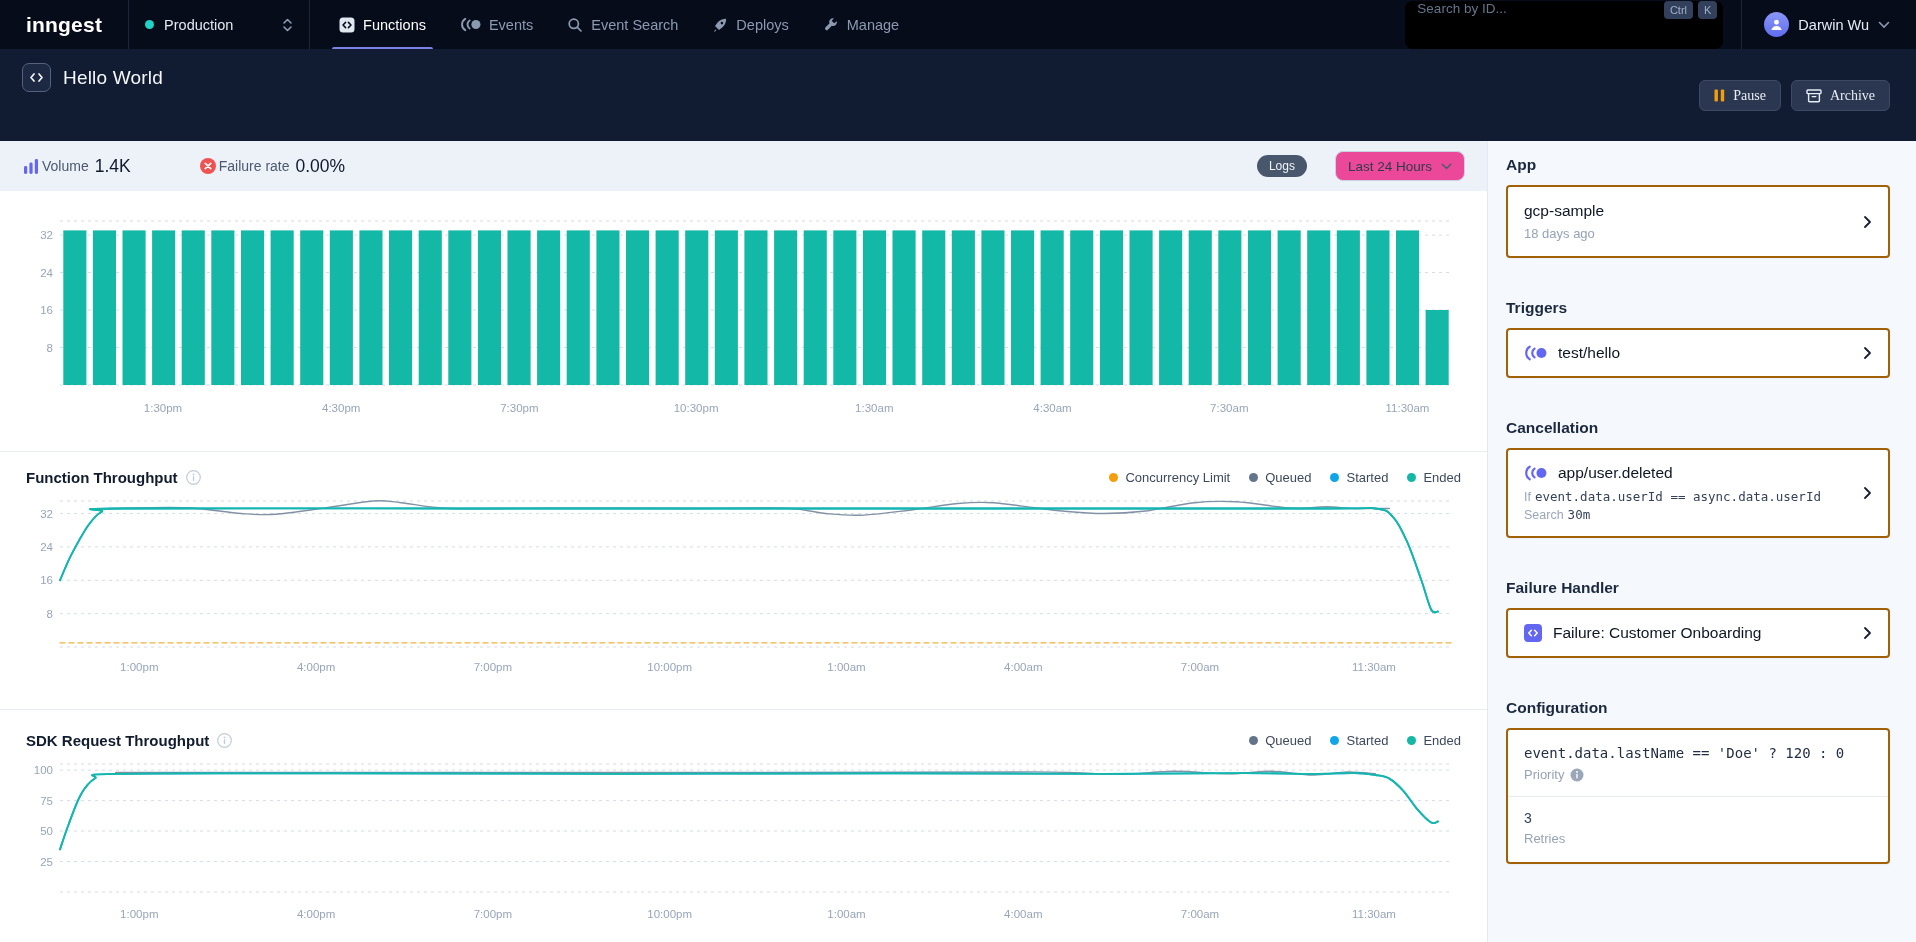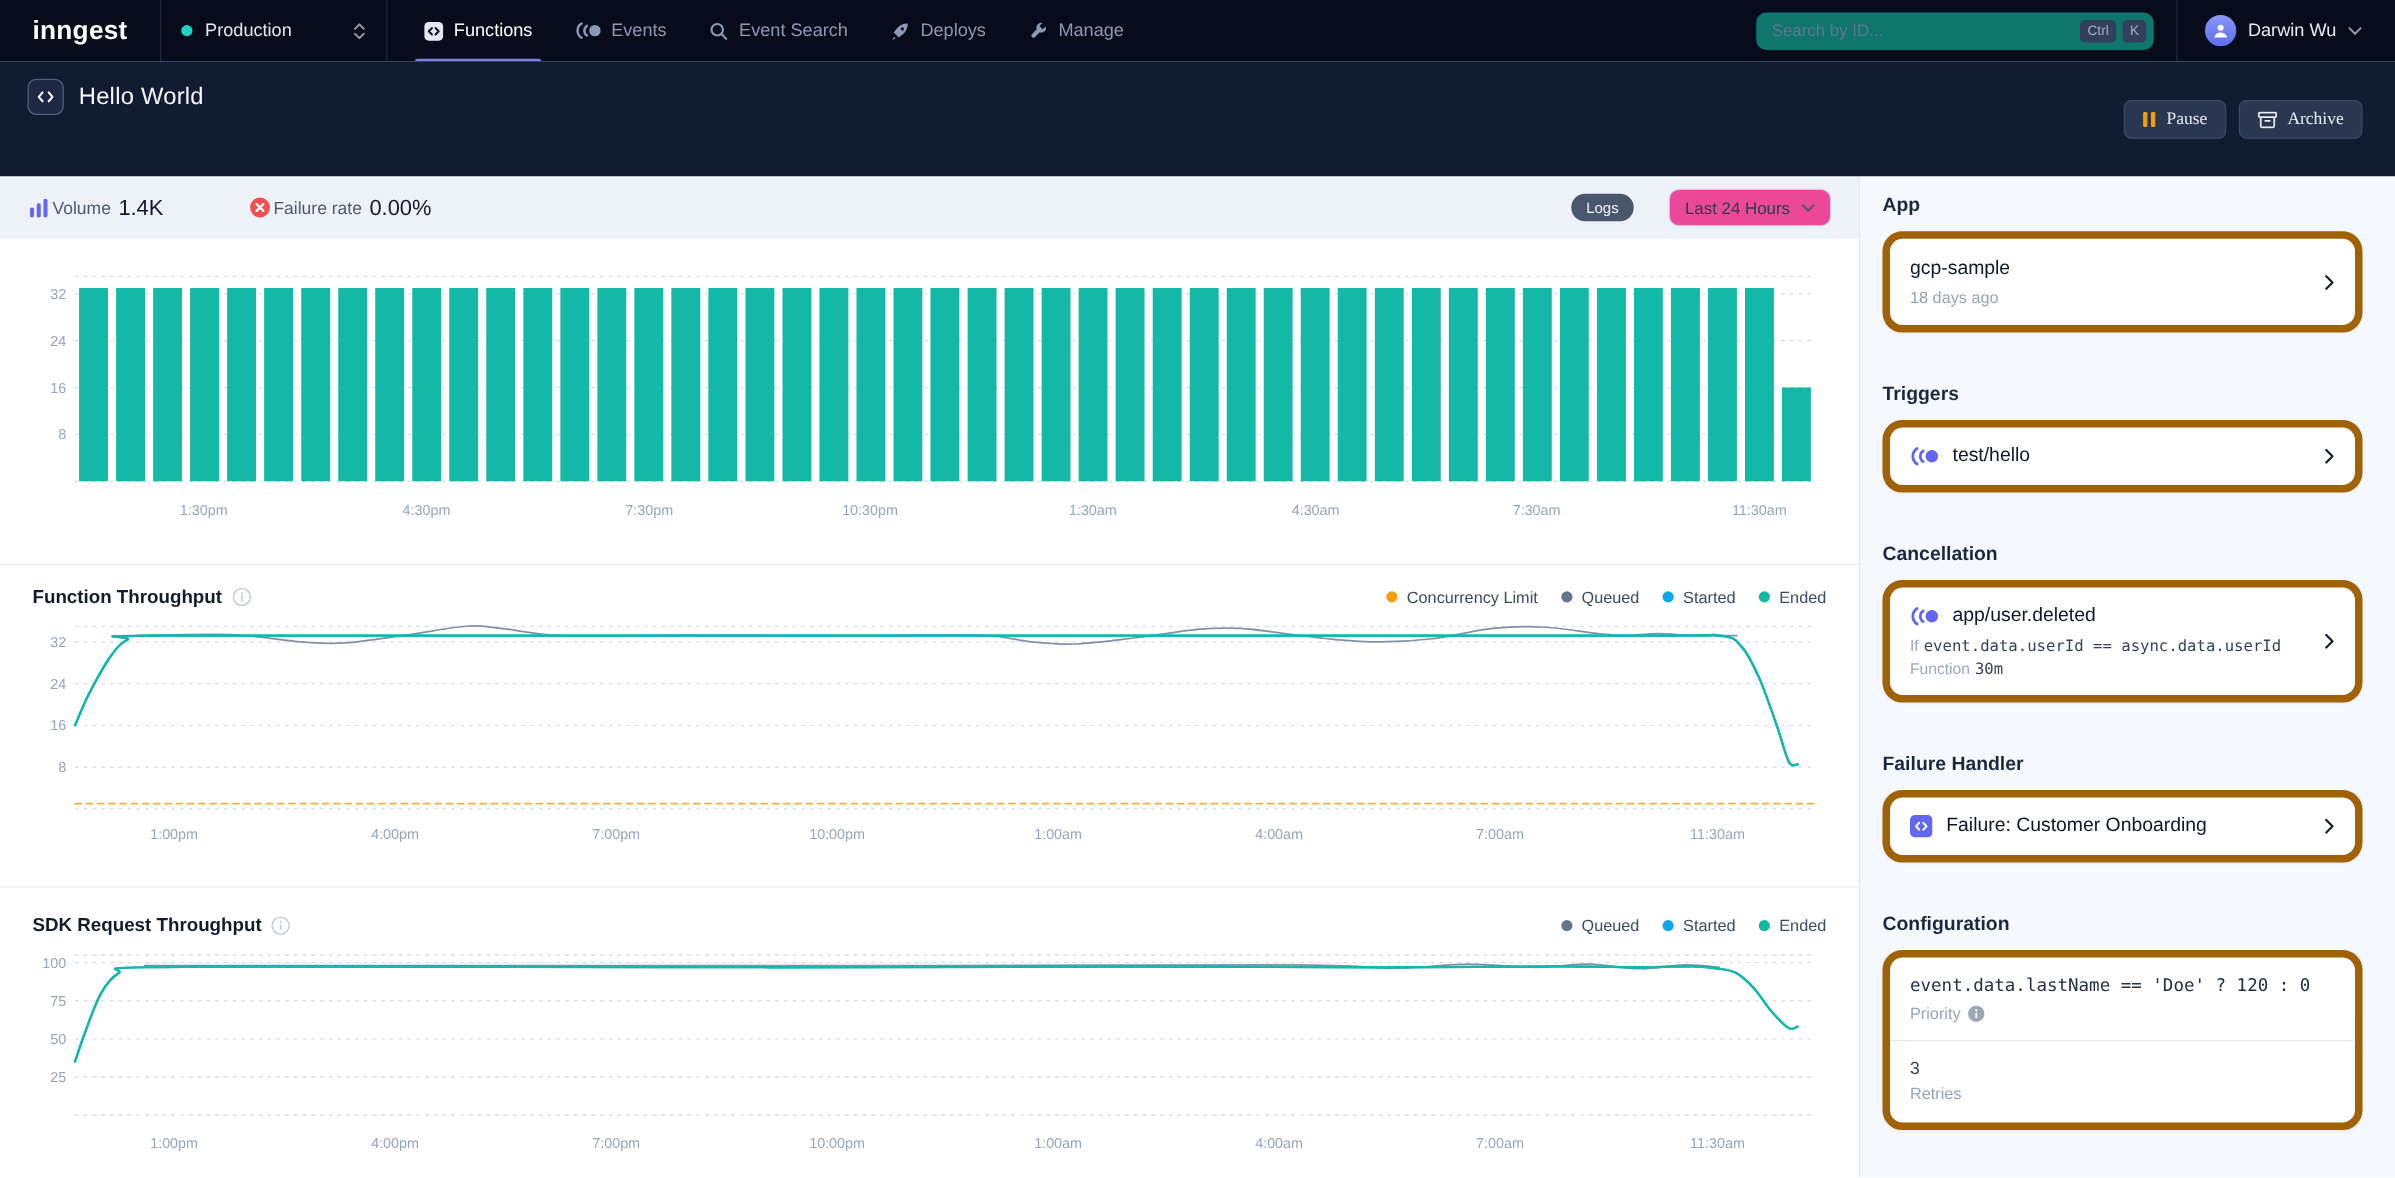--- a/index.html
+++ b/index.html
@@ -12,21 +12,21 @@
   .logo{display:flex;align-items:center;padding:0 26px;color:#fff;font-weight:bold;font-size:21px;letter-spacing:.2px;cursor:pointer}
   .env-switcher{display:flex;align-items:center;gap:10px;padding:0 16px;min-width:182px;
     border-left:1px solid rgba(148,163,184,.18);border-right:1px solid rgba(148,163,184,.18);color:#e3e9f2;cursor:pointer}
   .env-dot{width:9px;height:9px;border-radius:50%;background:#22d3c5}
   .env-switcher .spacer{flex:1}
   .nav-tabs{display:flex;align-items:stretch;margin-left:12px}
   .nav-tab{display:flex;align-items:center;gap:8px;padding:0 17px;cursor:pointer;position:relative;color:#8b9ab1}
   .nav-tab.active{color:#fff}
   .nav-tab.active::after{content:"";position:absolute;left:10px;right:10px;bottom:0;height:2.5px;background:#7c81e8;border-radius:2px 2px 0 0}
   .nav-right{margin-left:auto;display:flex;align-items:center;padding-right:26px}
-  .search-box{width:318px;height:30px;background:#0f766e;border-radius:8px;display:flex;align-items:center;padding:0 6px 0 12px;gap:5px}
+  .search-box{width:318px;height:48px;background:#000000;border-radius:8px;display:flex;align-items:flex-start;padding:0 6px 0 12px;gap:5px}
   .search-box input{flex:1;background:transparent;border:0;outline:0;color:#cbd5e1;font-size:13.5px;font-family:inherit}
   .search-box input::placeholder{color:#64748b}
   .search-box kbd{background:#33405c;color:#9fb0c8;border-radius:4px;font-size:11px;padding:3px 6px;font-family:inherit}
   .nav-divider{width:1px;height:49px;background:rgba(148,163,184,.18);margin:0 22px 0 18px}
   .user-menu{display:flex;align-items:center;gap:9px;color:#e6ebf4;cursor:pointer;font-size:14.5px}
   .avatar{width:25px;height:25px;border-radius:50%;background:linear-gradient(180deg,#8a97f5,#5f6cf0);display:flex;align-items:center;justify-content:center}
 
   
   .fn-header{height:92px;background:#111b31;position:relative;color:#fff}
   .fn-title-row{display:flex;align-items:center;gap:12px;padding:14px 0 0 22px}
@@ -63,21 +63,21 @@
   .cs-head{display:flex;align-items:center;margin-bottom:10px}
   .cs-title{font-size:15px;font-weight:bold;color:#111c2e}
   .cs-info{margin-left:8px}
   .legend{margin-left:auto;display:flex;gap:19px}
   .legend-item{display:flex;align-items:center;gap:7px;font-size:13px;color:#3c4a5e}
   .legend-dot{width:9px;height:9px;border-radius:50%}
 
   
   .side-section{margin-bottom:41px}
   .side-heading{font-size:15.5px;font-weight:600;color:#1b2940;margin-bottom:11px}
-  .card{background:#fff;border:6px solid #a16207;border-radius:16px;box-shadow:0 1px 2px rgba(15,23,42,.04);
+  .card{background:#fff;border:2px solid #a16207;border-radius:4px;box-shadow:0 1px 2px rgba(15,23,42,.04);
     position:relative;padding:14px 40px 14px 16px;cursor:pointer}
   .card-chevron{position:absolute;right:15px;top:50%;transform:translateY(-50%)}
   .card-title{font-size:15.5px;color:#0e1726;font-weight:500}
   .card-meta{font-size:13px;color:#94a3b8;margin-top:6px}
   .card-row{display:flex;align-items:center;gap:11px}
   .mono{font-family:"DejaVu Sans Mono","Liberation Mono",monospace}
   .cond-line{font-size:12.5px;color:#36425a;margin-top:7px}
   .cond-line .pre{color:#9aa7b8;font-family:"Liberation Sans",sans-serif;margin-right:4px}
   .timeout-line{font-size:12.5px;margin-top:3px;color:#36425a}
   .config-card{padding:15px 16px 16px}
@@ -429,21 +429,21 @@
               <path d="M6 1.5A7.6 7.6 0 0 0 6 14.5" stroke="#6366f1" stroke-width="2.3" stroke-linecap="round"></path>
               <path d="M11 3.5A5.4 5.4 0 0 0 11 12.5" stroke="#6366f1" stroke-width="2.3" stroke-linecap="round"></path>
               <circle cx="18.2" cy="8" r="5.2" fill="#6366f1"></circle>
             </svg>
           <span class="card-title">app/user.deleted</span>
         </div>
         <div class="cond-line mono">
           <span class="pre">If</span><span>event.data.userId == async.data.userId</span>
         </div>
         <div class="timeout-line">
-          <span class="pre" style="color:#9aa7b8;margin-right:4px">Function</span><span class="mono">30m</span>
+          <span class="pre" style="color:#9aa7b8;margin-right:4px">Search</span><span class="mono">30m</span>
         </div>
         <svg class="card-chevron" width="11" height="14" viewBox="0 0 11 14" fill="none" stroke="#16202f" stroke-width="1.8" stroke-linecap="round" stroke-linejoin="round">
             <path d="M3 2l5 5-5 5"></path>
           </svg>
       </div>
     </div>
 
     <div class="side-section">
       <div class="side-heading">Failure Handler</div>
       <div class="card">

